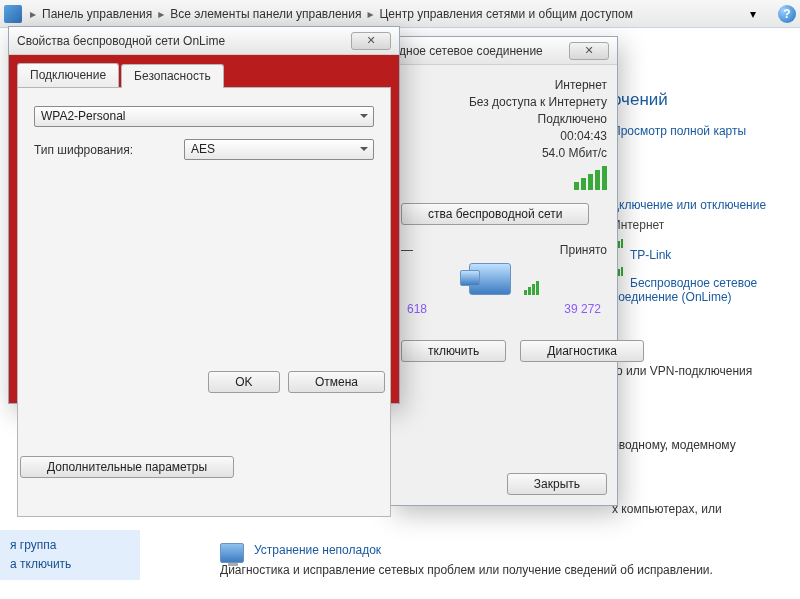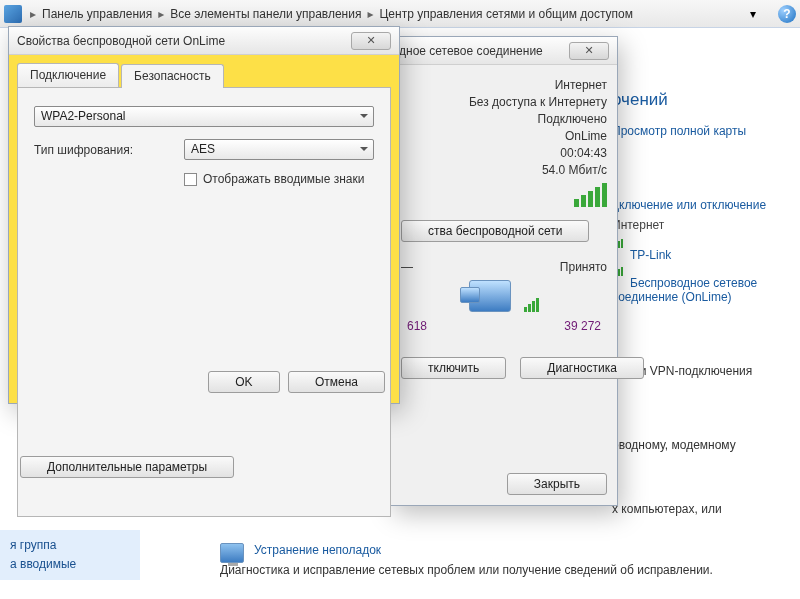--- a/index.html
+++ b/index.html
@@ -44,26 +44,26 @@
 .sig-bars span:nth-child(1){height:8px} .sig-bars span:nth-child(2){height:12px} .sig-bars span:nth-child(3){height:16px} .sig-bars span:nth-child(4){height:20px} .sig-bars span:nth-child(5){height:24px}
 .btn { background:linear-gradient(#fafafa,#e2e2e2); border:1px solid #9c9c9c; border-radius:3px; padding:3px 26px; cursor:pointer; color:#222; }
 .activity { margin-top:18px; }
 .act-head { display:flex; justify-content:space-between; color:#333; margin-bottom:6px;}
 .act-icons { text-align:center; margin:4px 0;}
 .computers { display:inline-block; width:42px; height:32px; background:linear-gradient(#bfe1ff,#3d7cc2); border:1px solid #6a93bf; border-radius:3px; position:relative;}
 .computers:before{content:""; position:absolute; left:-10px; top:6px; width:18px; height:14px; background:linear-gradient(#bfe1ff,#3d7cc2); border:1px solid #6a93bf; border-radius:2px;}
 .mini-sig { display:inline-block; margin-left:8px; }
 .mini-sig span{display:inline-block; width:3px; background:#3aa83a; margin-left:1px;}
 .mini-sig span:nth-child(1){height:5px}.mini-sig span:nth-child(2){height:8px}.mini-sig span:nth-child(3){height:11px}.mini-sig span:nth-child(4){height:14px}
-.act-nums { display:flex; justify-content:space-between; padding:0 6px; color:#701a75; margin-top:4px;}
+.act-nums { display:flex; justify-content:space-between; padding:0 6px; color:#8b5cf6; margin-top:4px;}
 .status-btns { display:flex; gap:14px; margin-top:24px; }
 .status-footer { position:absolute; bottom:10px; right:10px; }
 
 
-.props-dlg { left:8px; top:26px; width:392px; height:378px; background:#fde047; }
+.props-dlg { left:8px; top:26px; width:392px; height:378px; background:#b91c1c; }
 .tabs { display:flex; margin:8px 8px 0; }
 .tab { padding:4px 12px 5px; border:1px solid #b6b6b6; background:linear-gradient(#fbfbfb,#ececec); color:#333; border-bottom:none; border-radius:3px 3px 0 0; margin-right:2px; cursor:pointer; position:relative; }
 .tab.active { background:#f4f4f4; z-index:2; top:1px; }
 .tab-panel { border:1px solid #b6b6b6; margin:0 8px 8px; background:#f4f4f4; padding:18px 16px; height:430px; position:relative;}
 .form-row { display:flex; align-items:center; margin-bottom:12px; }
 .form-row label { width:150px; color:#333; }
 .select { flex:1; height:21px; background:linear-gradient(#fff,#e8e8e8); border:1px solid #8a8a8a; border-radius:2px; padding:2px 18px 2px 6px; position:relative; color:#222;}
 .select:after { content:""; position:absolute; right:5px; top:7px; border:4px solid transparent; border-top-color:#555;}
 .text-input { flex:1; height:21px; border:1px solid #b0b0b0; background:#fff; padding:2px 6px; letter-spacing:2px; font-family:monospace;}
 .check-row { margin:10px 0 0 150px; display:flex; align-items:center; gap:6px; color:#333;}
@@ -108,40 +108,37 @@
   <div style="position:absolute; left:220px; bottom:76px;" class="body-text">го доступа.</div>
   <div class="troubleshoot-row" style="position:absolute; left:220px; bottom:36px;">
     <div class="monitor-icon"></div>
     <span class="link">Устранение неполадок</span>
   </div>
   <div style="position:absolute; left:220px; bottom:12px;" class="body-text">Диагностика и исправление сетевых проблем или получение сведений об исправлении.</div>
 </div>
 
 <div class="sidebar-frag">
   <div>я группа</div>
-  <div>а вводимые</div>
+  <div>а тключить</div>
 </div>
 
 <div class="dialog status-dlg">
   <div class="dlg-title">
     <span>дное сетевое соединение</span>
     <div class="close-x">✕</div>
   </div>
   <div class="status-body">
     <div class="stat-row">
         <span>Интернет</span>
       </div>
     <div class="stat-row">
         <span>Без доступа к Интернету</span>
       </div>
     <div class="stat-row">
         <span>Подключено</span>
-      </div>
-    <div class="stat-row">
-        <span>OnLime</span>
       </div>
     <div class="stat-row">
         <span>00:04:43</span>
       </div>
     <div class="stat-row">
         <span>54.0 Мбит/с</span>
       </div>
     <div class="sig-bars"><span></span><span></span><span></span><span></span><span></span></div>
     <button class="btn">ства беспроводной сети</button>
     <div class="activity">
@@ -178,23 +175,19 @@
     <div class="tab active">Безопасность</div>
   </div>
   <div class="tab-panel">
     <div class="form-row">
       <div class="select">WPA2-Personal</div>
     </div>
     <div class="form-row">
       <label>Тип шифрования:</label>
       <div class="select">AES</div>
     </div>
-    <div class="check-row">
-      <div class="checkbox"></div>
-      <span>Отображать вводимые знаки</span>
-    </div>
     <button class="btn adv-btn">Дополнительные параметры</button>
   </div>
   <div class="props-footer">
     <button class="btn">OK</button>
     <button class="btn">Отмена</button>
   </div>
 </div>
 
 </body></html>

